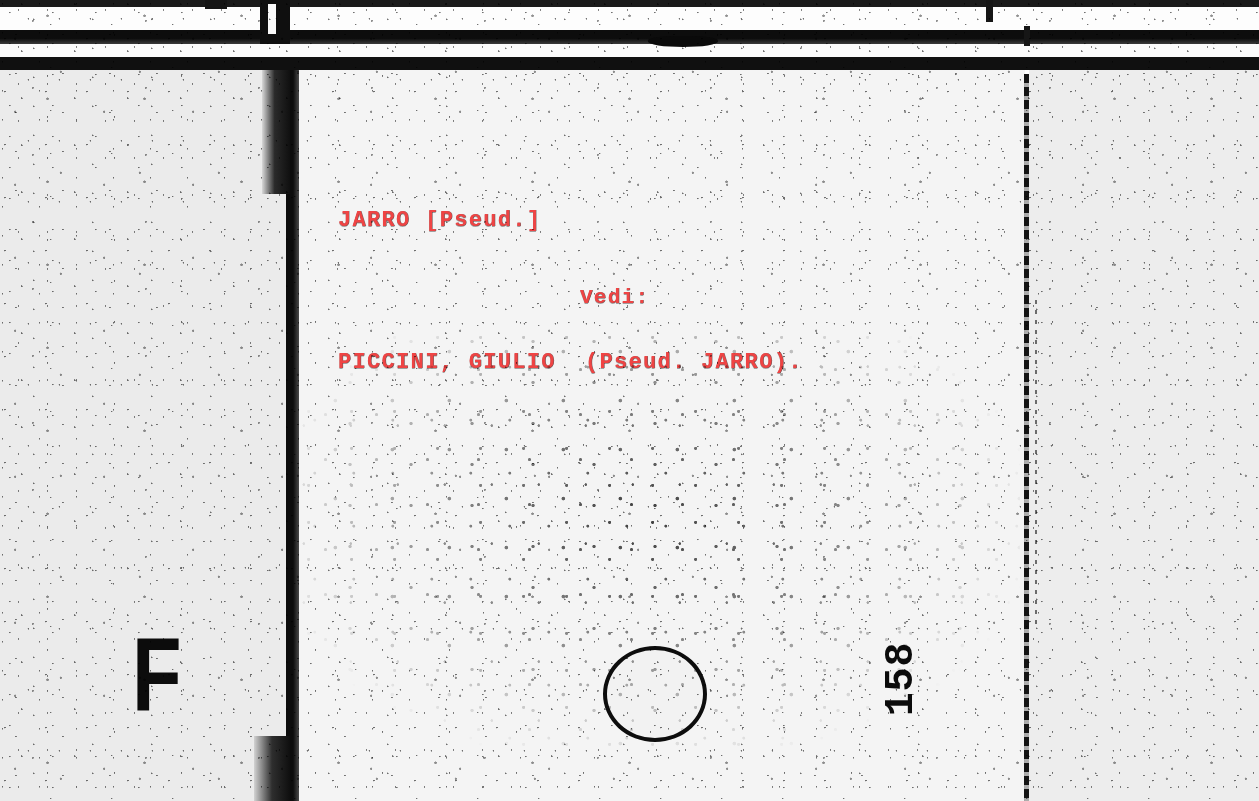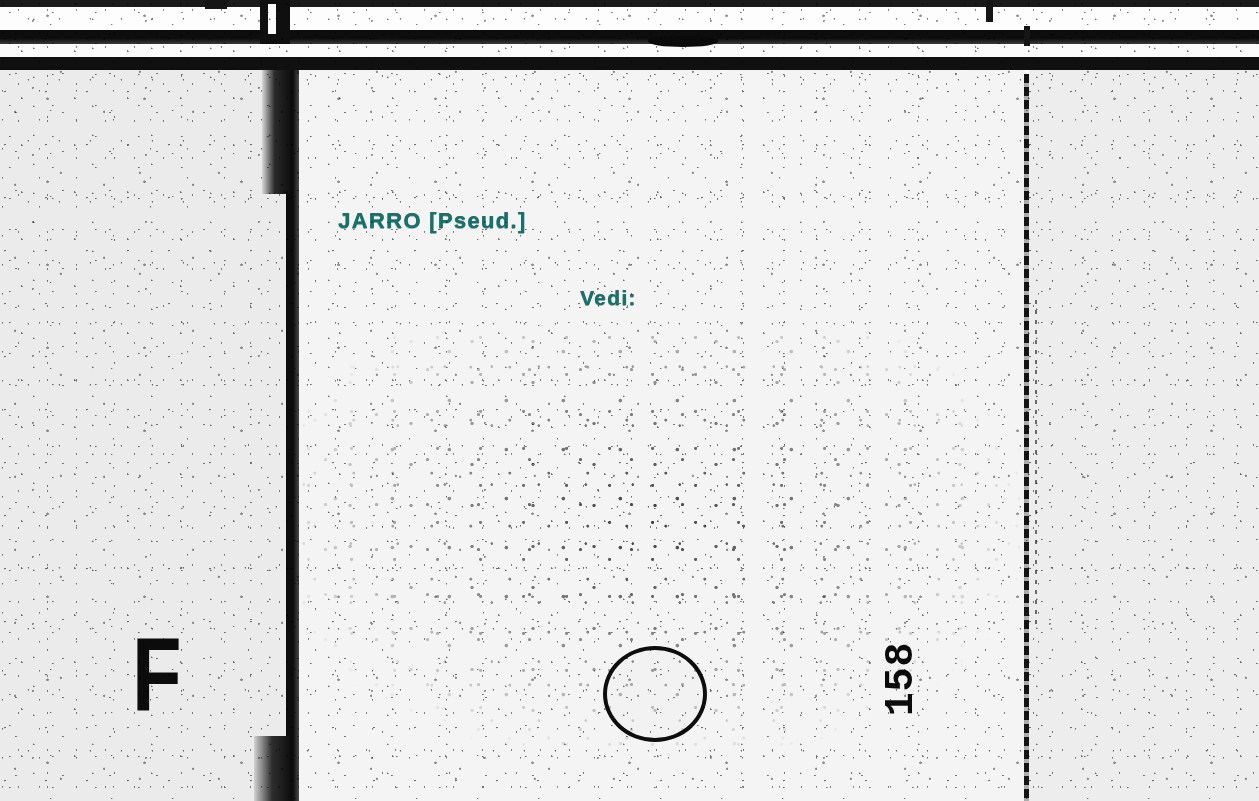--- a/index.html
+++ b/index.html
@@ -76,22 +76,22 @@
 
   
   .bar {
     position: absolute;
     background: #111;
   }
 
   
   .typed {
     position: absolute;
-    color: #0f766e;
-    font-family: Liberation Sans, sans-serif;
+    color: #ef4444;
+    font-family: Liberation Mono, monospace;
     font-weight: 700;
     letter-spacing: 0.06em;
     white-space: pre;
     text-shadow: 0.5px 0 0 rgba(0,0,0,.55), 0 0.5px 0 rgba(0,0,0,.35);
   }
   #line-heading { left: 338px; top: 208px; font-size: 22px; }
   #line-see     { left: 580px; top: 286px; font-size: 21px; }
   #line-ref     { left: 338px; top: 350px; font-size: 22px; }
 
   
@@ -224,20 +224,21 @@
   <div class="bar" id="card-left-edge-top"></div>
   <div class="bar" id="card-left-edge-bot"></div>
 
   <div id="right-hairline"></div>
   <div id="right-hairline-faint"></div>
 
   <div class="typed" id="line-heading">JARRO [Pseud.]</div>
 
   <div class="typed" id="line-see">Vedi:</div>
 
+  <div class="typed" id="line-ref">PICCINI, GIULIO  (Pseud. JARRO).</div>
 
   <div id="punch-hole"></div>
 
   <div id="card-number">158</div>
 
   <div id="margin-letter">F</div>
 
   <div class="noise"></div>
   <div class="noise2"></div>
   <div class="speckle-cloud"></div>

